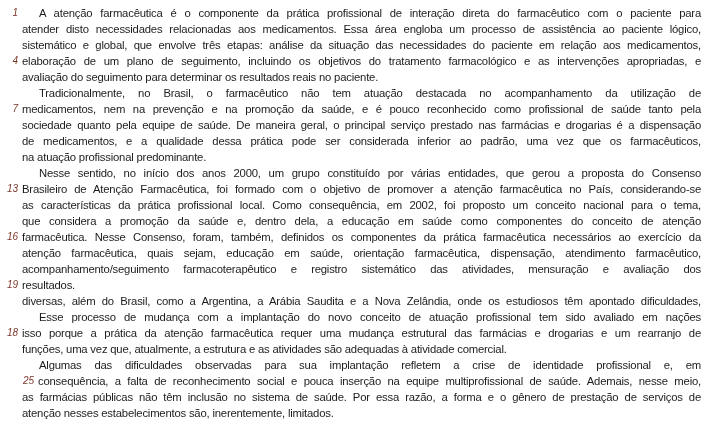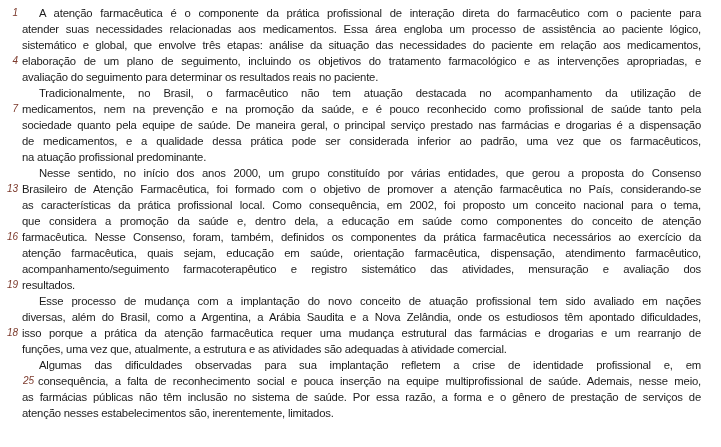--- a/index.html
+++ b/index.html
@@ -61,21 +61,21 @@
 <body>
 
 <div class="page">
   <div class="doc">
       <div class="row first">
         <span class="num" style="color: rgb(123, 57, 43);">1</span>
         <span class="txt" style="color: rgb(28, 28, 28);">A atenção farmacêutica é o componente da prática profissional de interação direta do farmacêutico com o paciente para</span>
       </div>
       <div class="row">
         <span class="num" style="color: rgb(123, 57, 43);"></span>
-        <span class="txt" style="color: rgb(28, 28, 28);">atender suas necessidades relacionadas aos medicamentos. Essa área engloba um processo de assistência ao paciente lógico,</span>
+        <span class="txt" style="color: rgb(28, 28, 28);">atender disto necessidades relacionadas aos medicamentos. Essa área engloba um processo de assistência ao paciente lógico,</span>
       </div>
       <div class="row">
         <span class="num" style="color: rgb(123, 57, 43);"></span>
         <span class="txt" style="color: rgb(28, 28, 28);">sistemático e global, que envolve três etapas: análise da situação das necessidades do paciente em relação aos medicamentos,</span>
       </div>
       <div class="row">
         <span class="num" style="color: rgb(123, 57, 43);">4</span>
         <span class="txt" style="color: rgb(28, 28, 28);">elaboração de um plano de seguimento, incluindo os objetivos do tratamento farmacológico e as intervenções apropriadas, e</span>
       </div>
       <div class="row last">
@@ -127,27 +127,27 @@
         <span class="txt" style="color: rgb(28, 28, 28);">atenção farmacêutica, quais sejam, educação em saúde, orientação farmacêutica, dispensação, atendimento farmacêutico,</span>
       </div>
       <div class="row">
         <span class="num" style="color: rgb(123, 57, 43);"></span>
         <span class="txt" style="color: rgb(28, 28, 28);">acompanhamento/seguimento farmacoterapêutico e registro sistemático das atividades, mensuração e avaliação dos</span>
       </div>
       <div class="row last">
         <span class="num" style="color: rgb(123, 57, 43);">19</span>
         <span class="txt" style="color: rgb(28, 28, 28);">resultados.</span>
       </div>
+      <div class="row">
+        <span class="num" style="color: rgb(123, 57, 43);"></span>
+        <span class="txt" style="color: rgb(28, 28, 28);">diversas, além do Brasil, como a Argentina, a Arábia Saudita e a Nova Zelândia, onde os estudiosos têm apontado dificuldades,</span>
+      </div>
       <div class="row first">
         <span class="num" style="color: rgb(123, 57, 43);"></span>
         <span class="txt" style="color: rgb(28, 28, 28);">Esse processo de mudança com a implantação do novo conceito de atuação profissional tem sido avaliado em nações</span>
-      </div>
-      <div class="row">
-        <span class="num" style="color: rgb(123, 57, 43);"></span>
-        <span class="txt" style="color: rgb(28, 28, 28);">diversas, além do Brasil, como a Argentina, a Arábia Saudita e a Nova Zelândia, onde os estudiosos têm apontado dificuldades,</span>
       </div>
       <div class="row">
         <span class="num" style="color: rgb(123, 57, 43);">18</span>
         <span class="txt" style="color: rgb(28, 28, 28);">isso porque a prática da atenção farmacêutica requer uma mudança estrutural das farmácias e drogarias e um rearranjo de</span>
       </div>
       <div class="row last">
         <span class="num" style="color: rgb(123, 57, 43);"></span>
         <span class="txt" style="color: rgb(28, 28, 28);">funções, uma vez que, atualmente, a estrutura e as atividades são adequadas à atividade comercial.</span>
       </div>
       <div class="row first">

